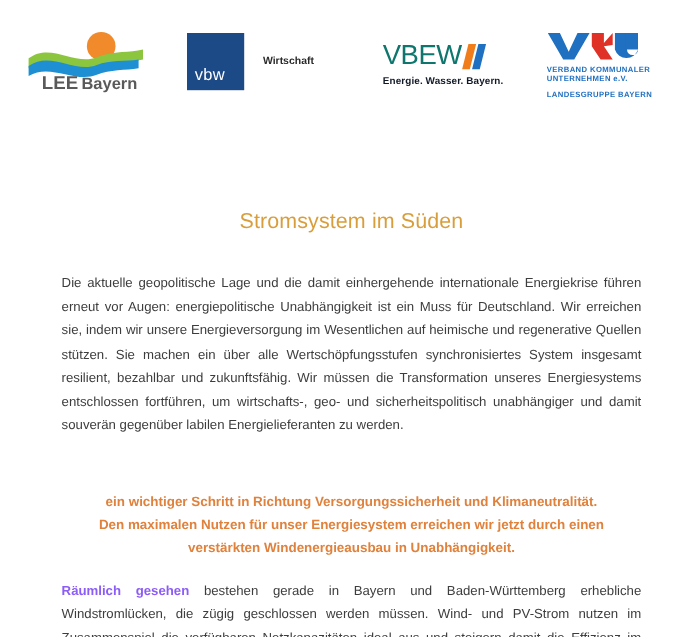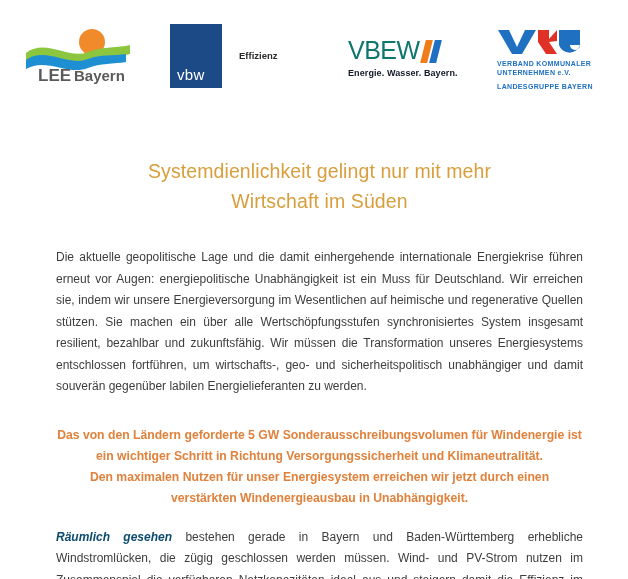--- a/index.html
+++ b/index.html
@@ -28,21 +28,21 @@
     display: block;
   }
 
   
   .logo-lee      { left: 22px;  top: 26px;  width: 112px; height: 58px; text-decoration: underline; }
 
   
   .logo-vbw      { left: 170px; top: 30px;  width: 135px; height: 52px;
                    display: flex; align-items: center; }
   .vbw-square {
-    width: 52px; height: 64px;
+    width: 52px; height: 52px;
     background: #1c4a86;
     position: relative;
     flex: none;
   }
   .vbw-square span {
     position: absolute;
     left: 7px;
     bottom: 5px;
     color: #ffffff;
     font-size: 15px;
@@ -117,21 +117,21 @@
   .body-par {
     margin: 0;
     padding-top: 31px;
     font-size: 12px;
     line-height: 21.5px;
     text-align: justify;
     color: #3d3d3d;
     hyphens: none;
   }
   .body-par.tight { padding-top: 18px; }
-  .body-par b { font-weight: 700; color: #0c4a6e; font-style: italic; }
+  .body-par b { font-weight: 700; color: #8b5cf6; }
 
   .highlight-par {
     margin: 0;
     padding-top: 27px;
     text-align: center;
     font-size: 12.2px;
     line-height: 21px;
     font-weight: 700;
     color: #e0813c;
   }
@@ -149,21 +149,21 @@
       <text x="16" y="55" font-family="Liberation Sans, sans-serif" font-size="17" font-weight="700" fill="#5a5a5a">LEE</text>
       <text x="52" y="55" font-family="Liberation Sans, sans-serif" font-size="15" font-weight="700" fill="#5a5a5a">Bayern</text>
     </svg>
   </div>
 
   <div class="logo logo-vbw">
     <div class="vbw-square">
       <span>vbw</span>
     </div>
     <div class="vbw-text">
-      <div>Effizienz</div>
+      <div>Wirtschaft</div>
     </div>
   </div>
 
   <div class="logo logo-vbew">
     <div class="vbew-top">
       <div class="vbew-word">VBEW</div>
       <div class="vbew-slashes">
         <i class="o"></i>
           <i class="b"></i>
       </div>
@@ -183,28 +183,28 @@
       <div>UNTERNEHMEN e.V.</div>
     </div>
     <div class="vku-line2">LANDESGRUPPE BAYERN</div>
   </div>
 
 </div>
 
 <div class="content">
 
   <h1 class="doc-title">
-    <span>Systemdienlichkeit gelingt nur mit mehr</span><br>
-    <span>Wirtschaft im Süden</span>
+    <br>
+    <span>Stromsystem im Süden</span>
   </h1>
 
   <p class="body-par">Die aktuelle geopolitische Lage und die damit einhergehende internationale Energiekrise führen erneut vor Augen: energiepolitische Unabhängigkeit ist ein Muss für Deutschland. Wir erreichen sie, indem wir unsere Energieversorgung im Wesentlichen auf heimische und regenerative Quellen stützen. Sie machen ein über alle Wertschöpfungsstufen synchronisiertes System insgesamt resilient, bezahlbar und zukunftsfähig. Wir müssen die Transformation unseres Energiesystems entschlossen fortführen, um wirtschafts-, geo- und sicherheitspolitisch unabhängiger und damit souverän gegenüber labilen Energielieferanten zu werden.</p>
 
   <p class="highlight-par">
-    <span>Das von den Ländern geforderte 5 GW Sonderausschreibungsvolumen für Windenergie ist</span><br>
+    <br>
     <span>ein wichtiger Schritt in Richtung Versorgungssicherheit und Klimaneutralität.</span><br>
     <span>Den maximalen Nutzen für unser Energiesystem erreichen wir jetzt durch einen</span><br>
     <span>verstärkten Windenergieausbau in Unabhängigkeit.</span>
   </p>
 
   <p class="body-par tight"><b>Räumlich gesehen</b><span> bestehen gerade in Bayern und Baden-Württemberg erhebliche Windstromlücken, die zügig geschlossen werden müssen. Wind- und PV-Strom nutzen im Zusammenspiel die verfügbaren Netzkapazitäten ideal aus und steigern damit die Effizienz im Stromsystem. Mit diesem wichtigen volkswirtschaftlichen Beitrag sichert der Windzubau Fortbestehen und Neuansiedlung großer Wirtschafts- und Industrieunternehmen und ermöglicht insgesamt eine sichere und kostengünstige Energieversorgung über Tages- und Jahreszeiten</span></p>
 
 </div>
 
 </body></html>

